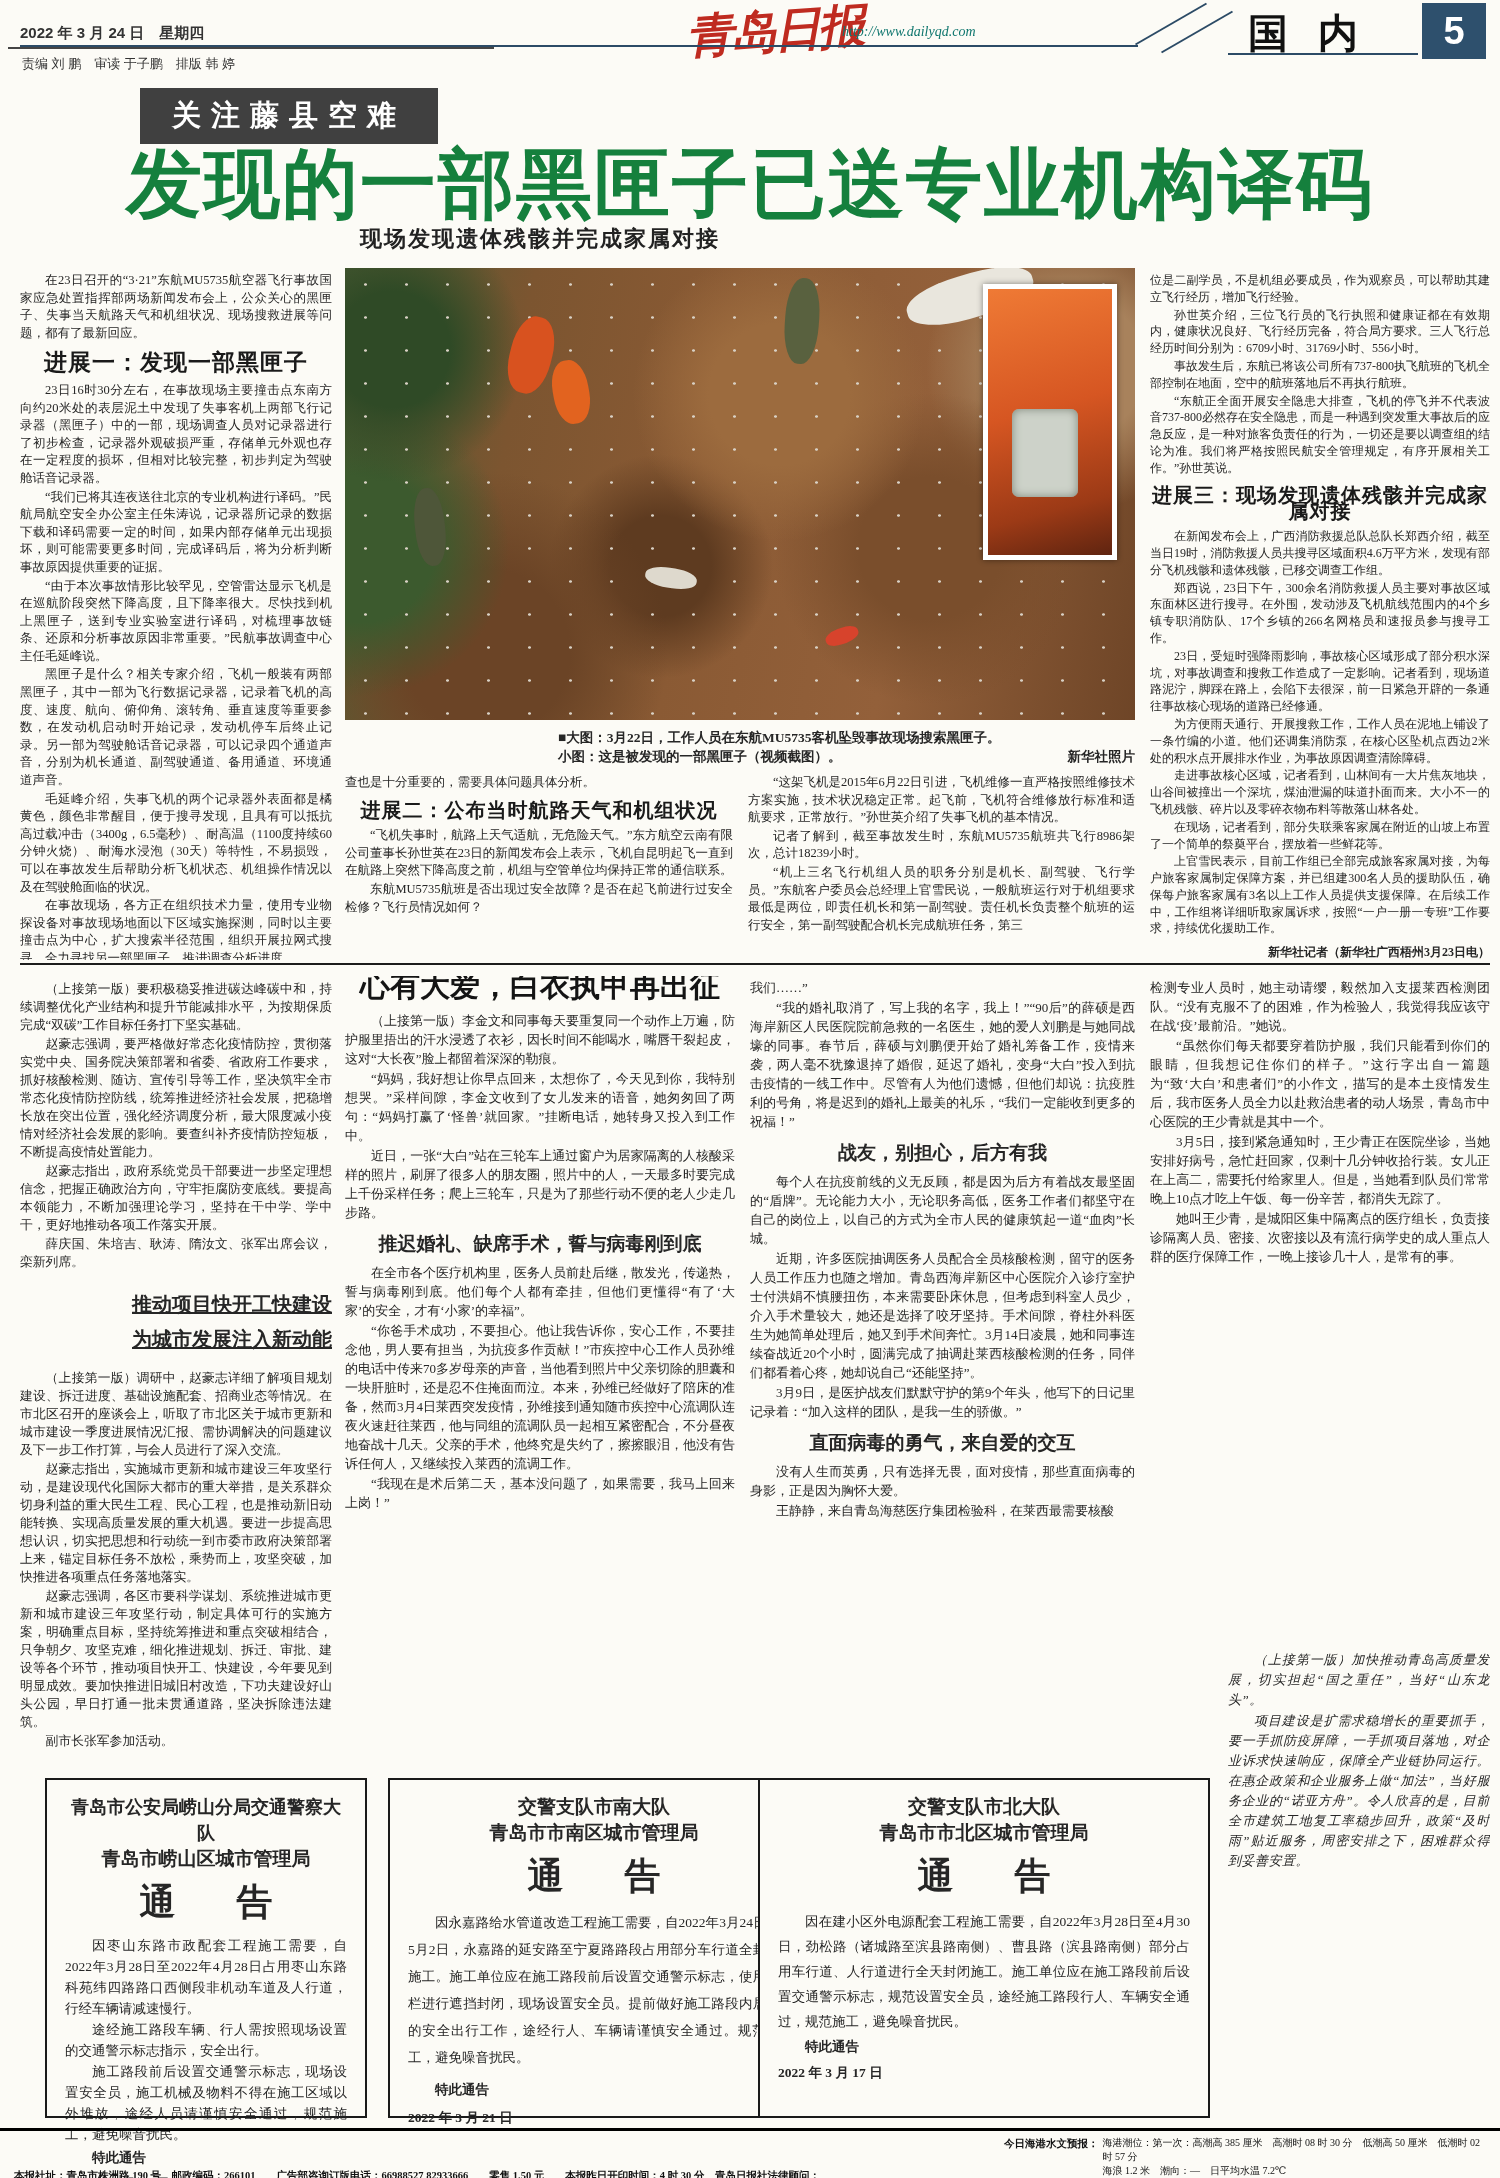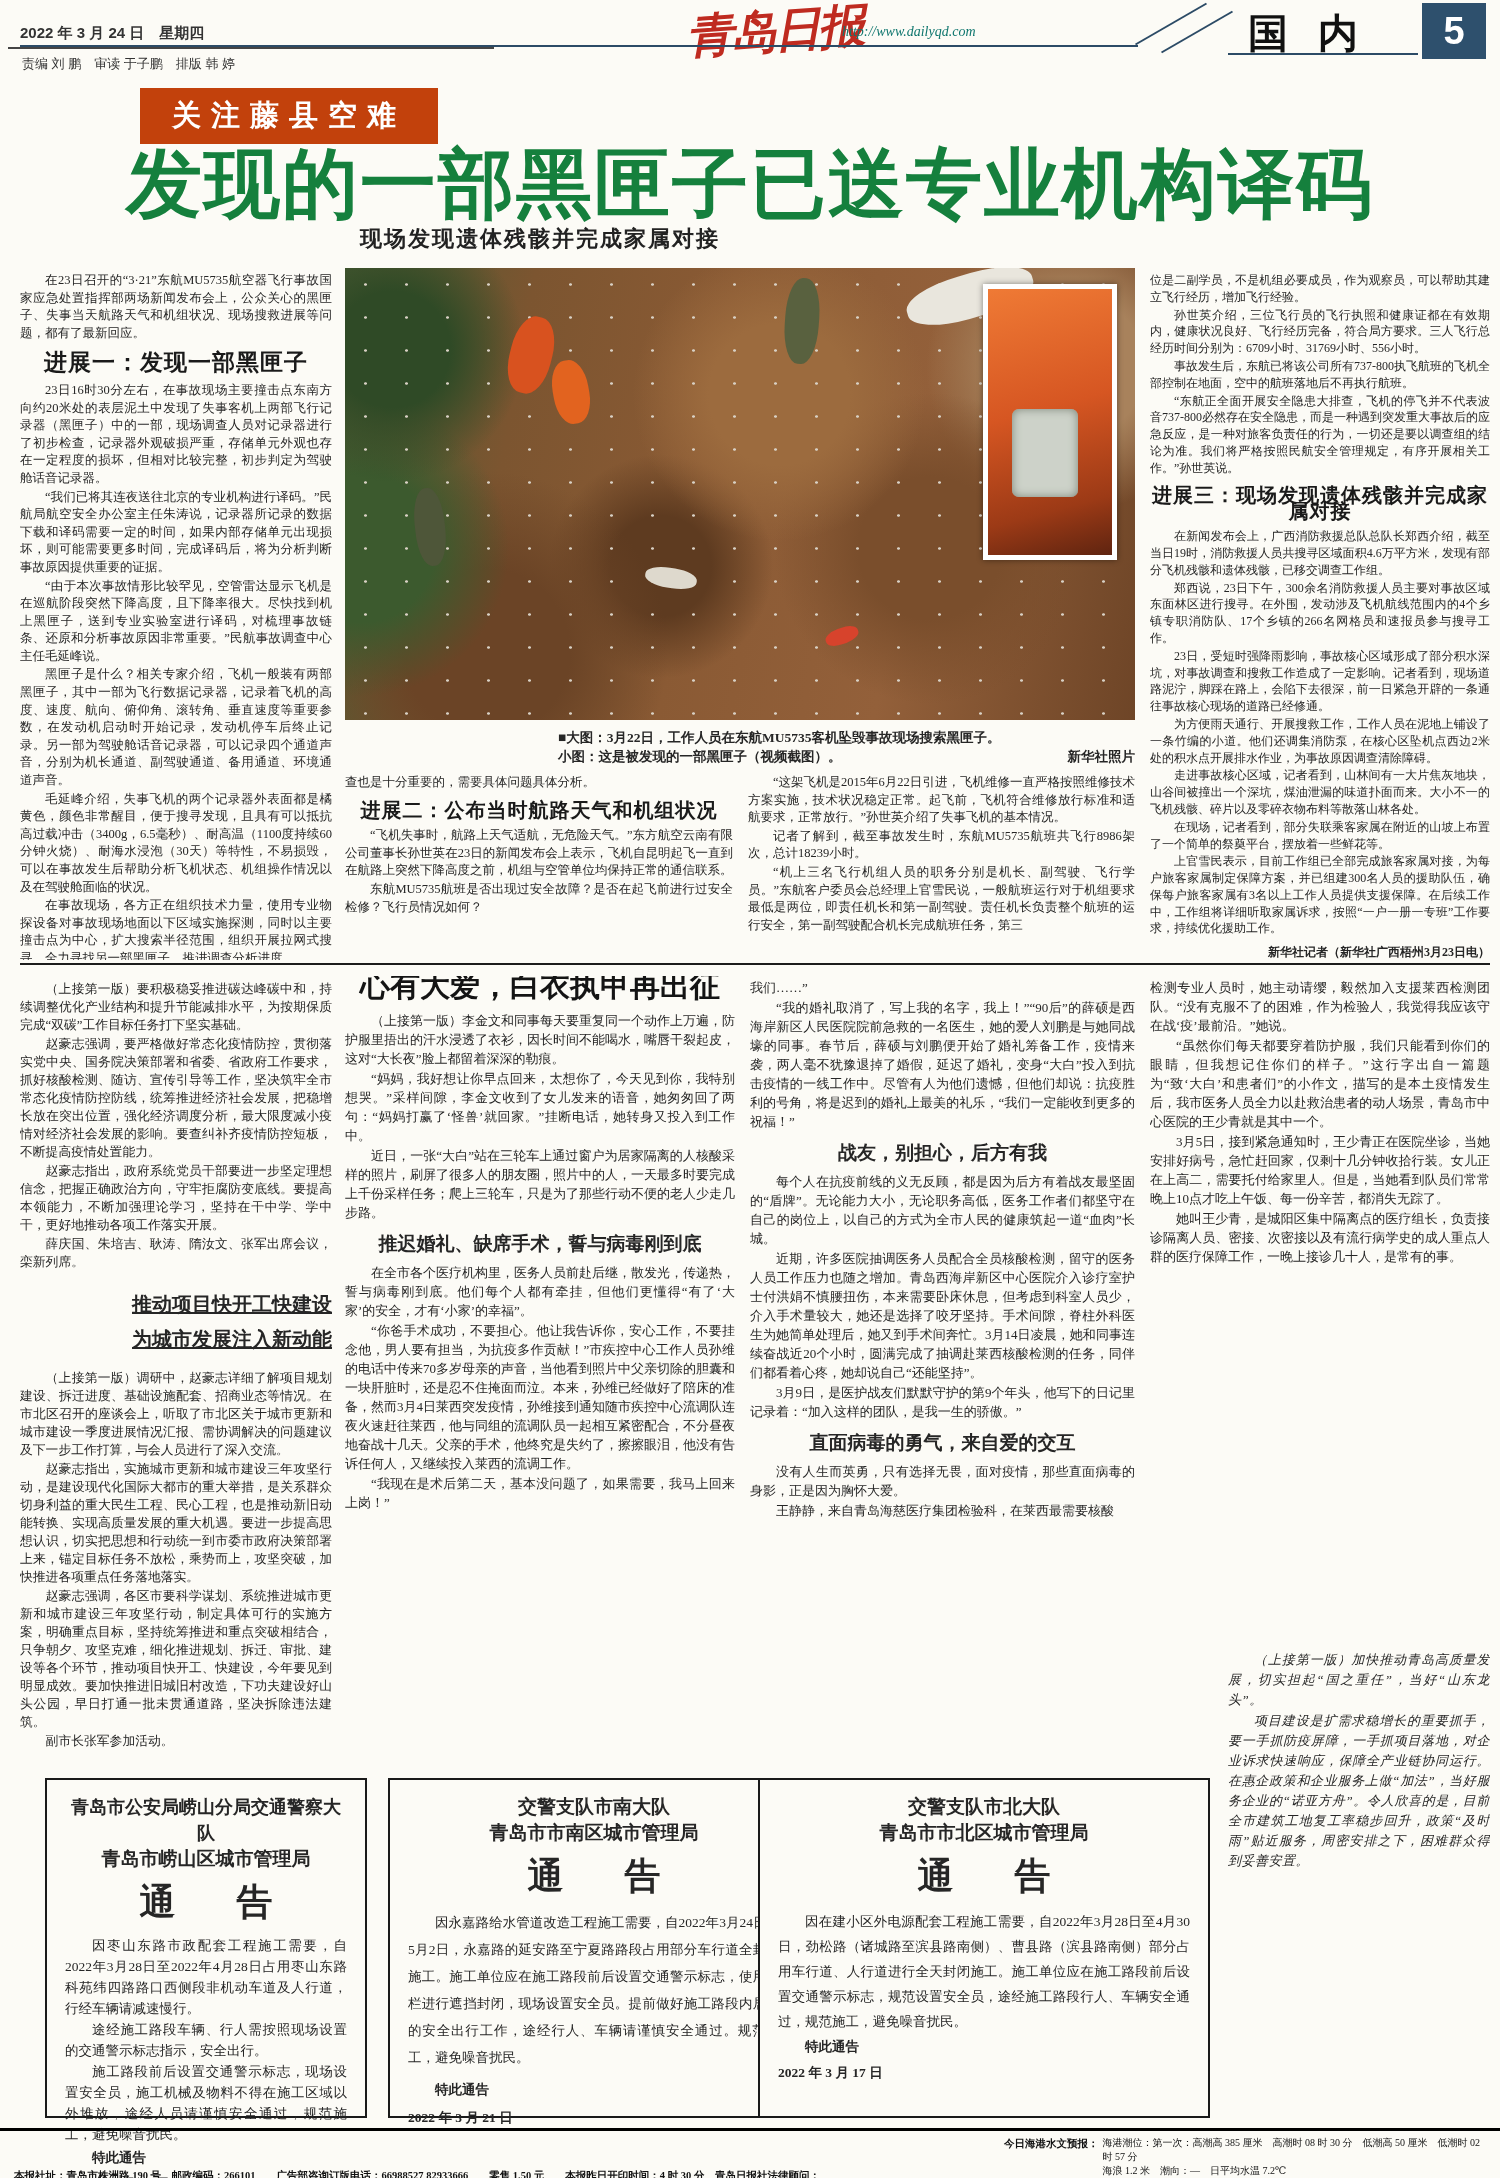--- a/index.html
+++ b/index.html
@@ -17,21 +17,21 @@
   .hdr-url { left:842px; top:24px; font-size:14px; font-style:italic; color:#0f766e; }
   .hdr-line { left:20px; top:45px; width:1118px; height:2px; background:#2c4b66; }
   .hdr-diag1 { left:1130px; top:23px; width:82px; height:2px; background:#2c4b66; transform:rotate(-30deg); }
   .hdr-diag2 { left:1156px; top:31px; width:82px; height:2px; background:#2c4b66; transform:rotate(-30deg); }
   .hdr-line2 { left:1228px; top:53px; width:190px; height:2px; background:#2c4b66; }
   .hdr-section { left:1248px; top:6px; font-size:40px; font-weight:bold; letter-spacing:10px; color:#111; }
   .hdr-pagenum { left:1422px; top:3px; width:64px; height:56px; background:#2e506d; color:#fff;
                  font-size:38px; font-weight:bold; text-align:center; line-height:56px; }
 
   
-  .tag { left:140px; top:88px; background:#c2410c; color:#fff; font-size:29px; font-weight:bold;
+  .tag { left:140px; top:88px; background:#404040; color:#fff; font-size:29px; font-weight:bold;
          letter-spacing:10px; padding:8px 32px; }
   .headline { left:0; top:134px; width:1500px; margin:0; text-align:center; font-size:76px;
               font-weight:900; letter-spacing:2px; color:#15803d; white-space:nowrap; }
   .dek { left:0; top:224px; width:1080px; text-align:center; font-size:22px; font-weight:bold;
          letter-spacing:2px; color:#222; }
 
   .col p { margin:0 0 1px 0; text-indent:2em; text-align:justify; }
   .col { font-size:12.5px; line-height:17.6px; overflow:hidden; }
   .noindent, .cont-first p:first-child { text-indent:0 !important; }
   .sec-head { font-size:23px; font-weight:bold; text-align:center; margin:12px 0 10px 0;

